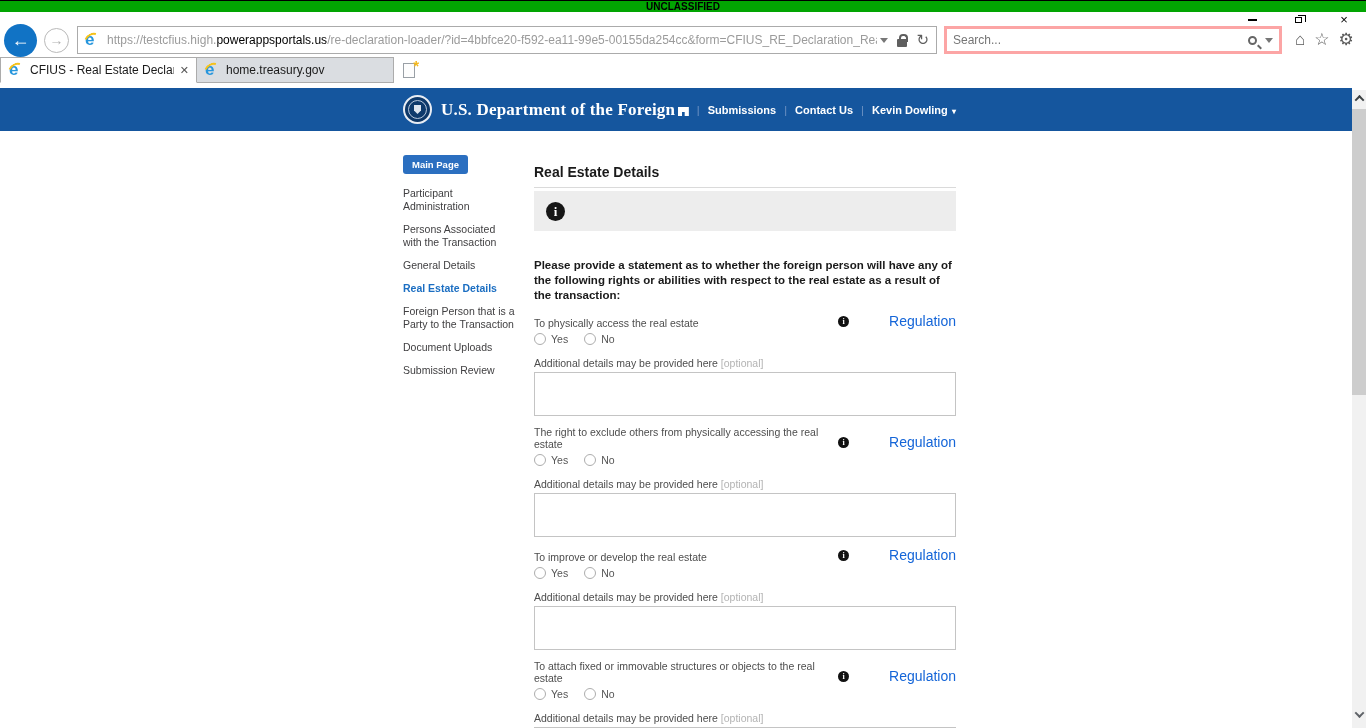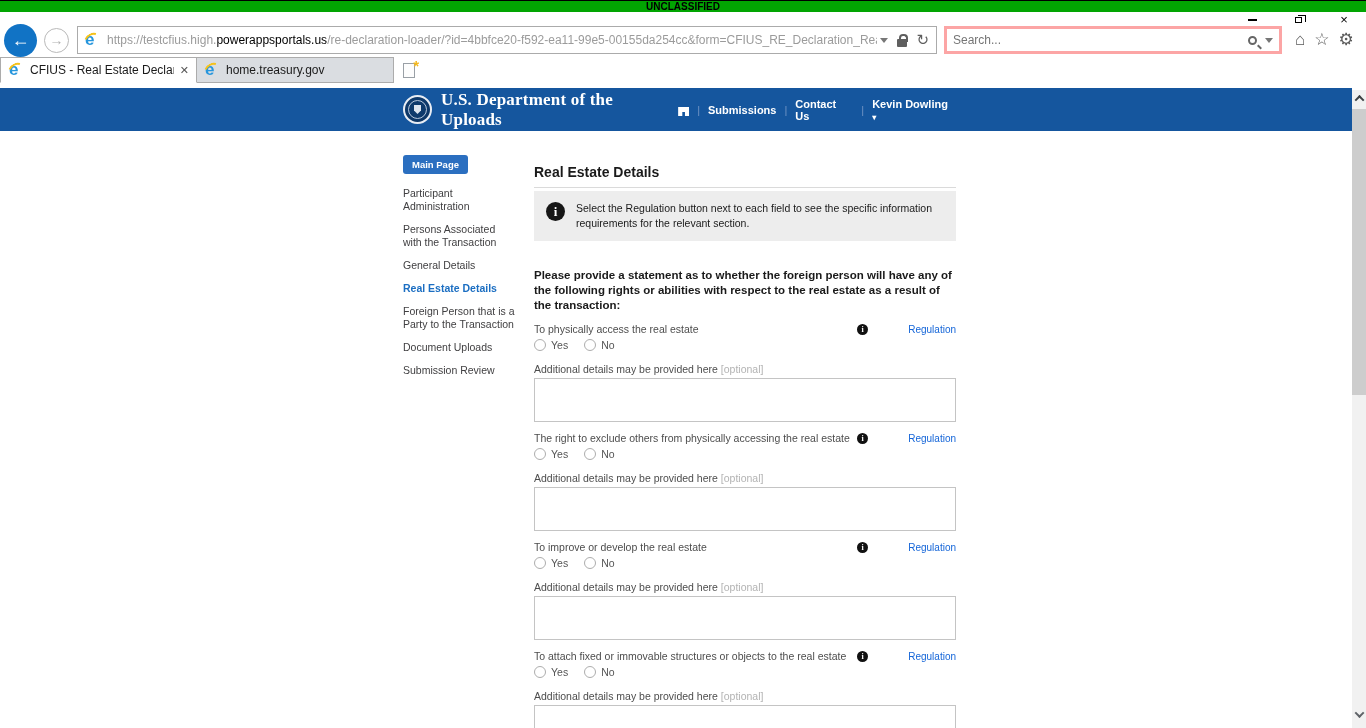--- a/index.html
+++ b/index.html
@@ -117,21 +117,21 @@
 
   .intro { margin-top:27px; font-size:11.5px; font-weight:bold; color:#1a1a1a; line-height:15px; }
 
   .qblock { margin-top:10px; }
   .qrow { display:flex; align-items:flex-end; }
   .qlabel { font-size:10.5px; color:#4D4D4D; }
   .reg { margin-left:auto; display:flex; align-items:center; gap:4px; }
   .info-dot { width:11px; height:11px; border-radius:50%; background:#111; color:#fff; flex:none;
     display:flex; align-items:center; justify-content:center;
     font-family:"Liberation Serif", serif; font-weight:bold; font-size:8px; }
-  .reg a { font-size:10px; color:#1465D8; text-decoration:none;padding-left:36px; }
+  .reg a { font-size:14px; color:#1465D8; text-decoration:none;padding-left:36px; }
   .radios { display:flex; gap:16px; margin-top:4px; }
   .radios label { display:flex; align-items:center; gap:5px; font-size:10.5px; color:#555; }
   .radio { width:12px; height:12px; border:1px solid #ADADAD; border-radius:50%; background:#fff; }
   .optlabel { margin-top:12px; font-size:10.5px; color:#4D4D4D; }
   .optional { color:#B3B3B3; }
   .qblock textarea { display:block; margin-top:3px; width:100%; height:44px; border:1px solid #C4C4C4;
     resize:none; outline:none; font-family:"Liberation Sans", sans-serif; }
 </style>
 </head>
 <body>
@@ -200,21 +200,21 @@
       </div>
     <div class="sb-thumb"></div>
     <div class="sb-down">
         <span class="chev-d"></span>
       </div>
   </div>
 
   <div class="site-header">
     <div class="hdr-inner">
       <span class="seal"></span>
-      <span class="site-title">U.S. Department of the Uploads</span>
+      <span class="site-title">U.S. Department of the Foreign</span>
       <div class="site-nav">
         <span class="home-ico"></span>
         <span class="nav-sep">|</span>
         <span>Submissions</span>
         <span class="nav-sep">|</span>
         <span>Contact Us</span>
         <span class="nav-sep">|</span>
         <span><span>Kevin Dowling</span><span class="nav-caret"> ▾</span></span>
       </div>
     </div>
@@ -233,21 +233,20 @@
         <div class="side-item">Submission Review</div>
       </div>
     </div>
 
     <div class="main-col">
 
       <div class="page-title">Real Estate Details</div>
 
       <div class="info-box">
         <span class="info-circle">i</span>
-        <span class="info-text">Select the Regulation button next to each field to see the specific information requirements for the relevant section.</span>
       </div>
 
       <div class="intro">Please provide a statement as to whether the foreign person will have any of the following rights or abilities with respect to the real estate as a result of the transaction:</div>
 
       <div class="qblock">
         <div class="qrow">
           <span class="qlabel">To physically access the real estate</span>
           <span class="reg">
             <span class="info-dot">i</span>
             <a href="#">Regulation</a>

